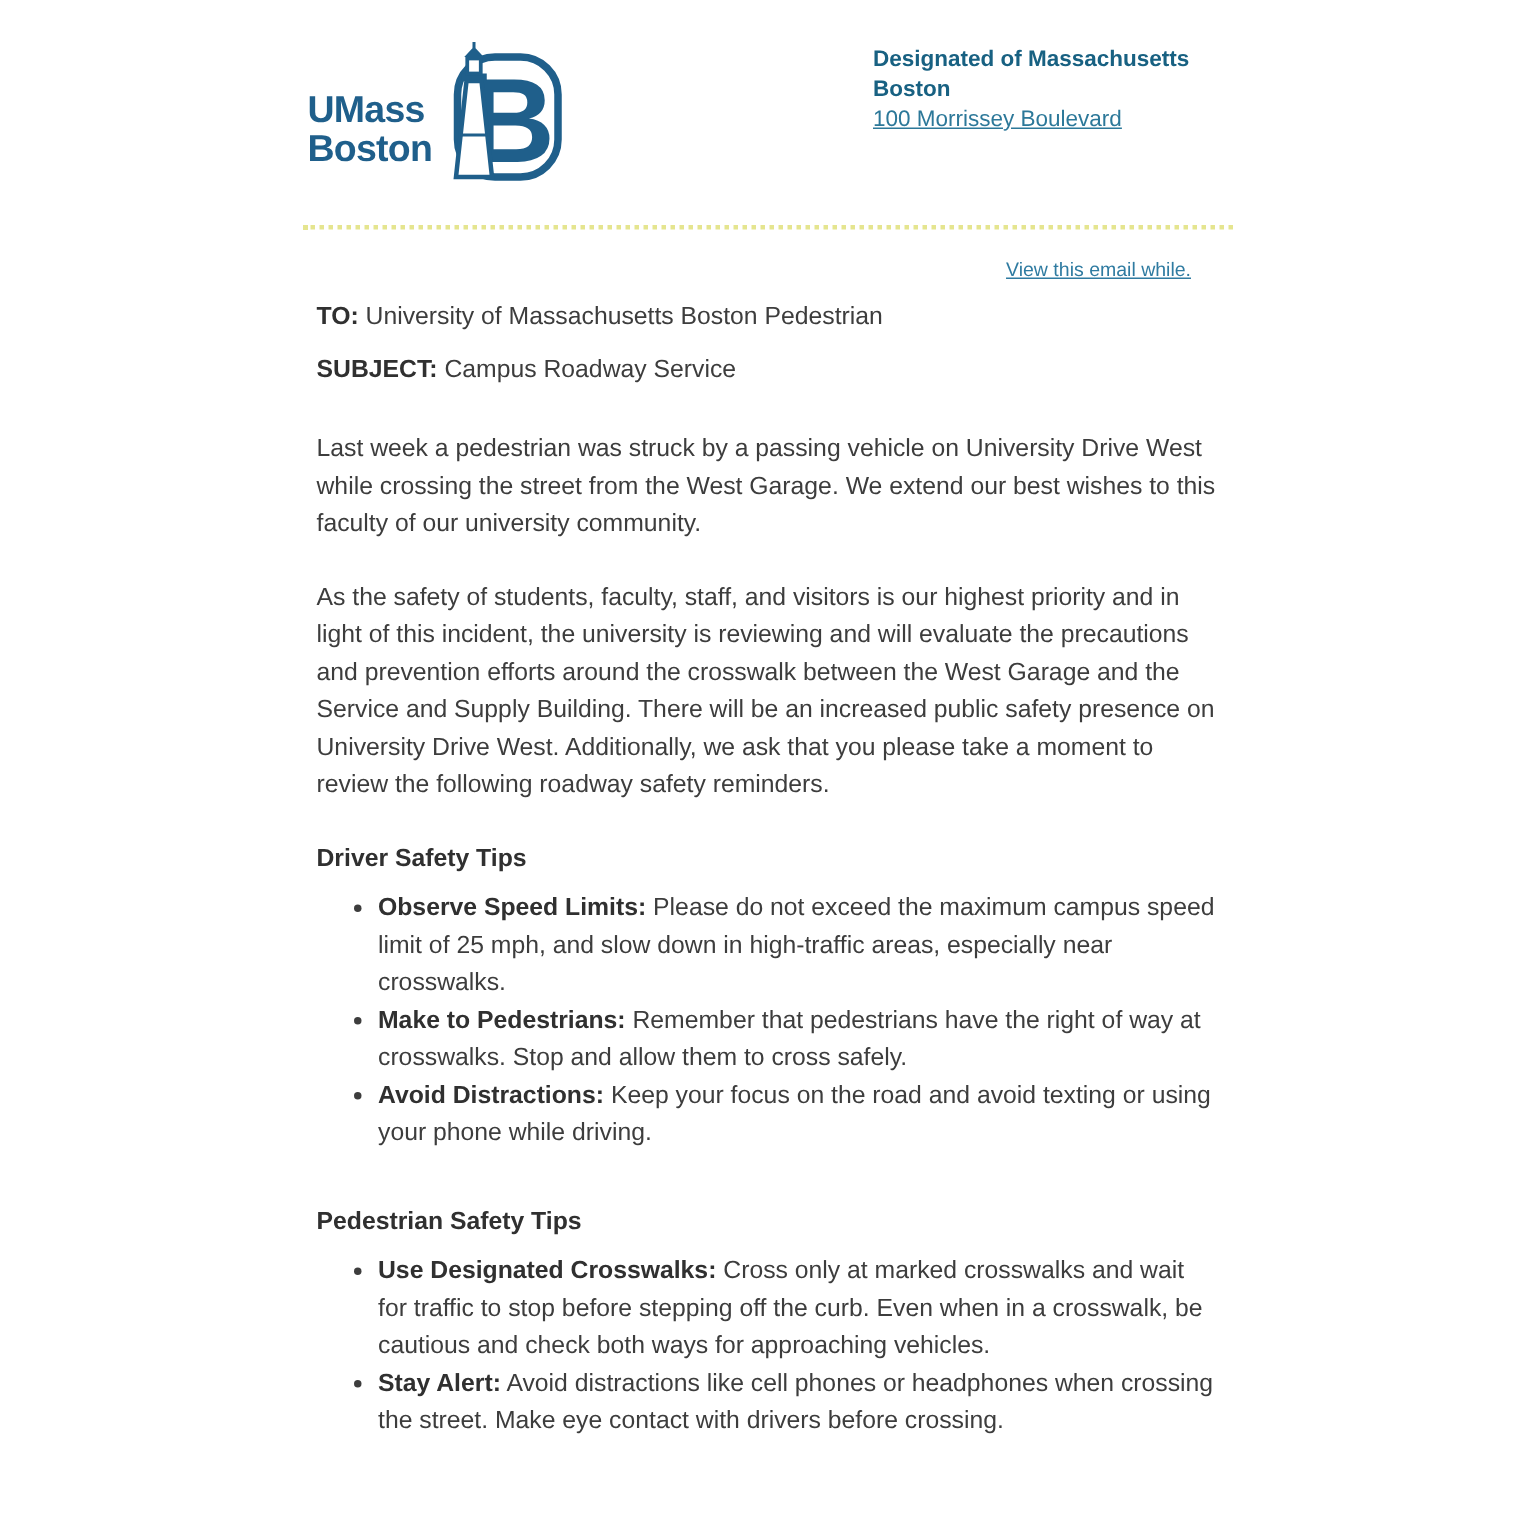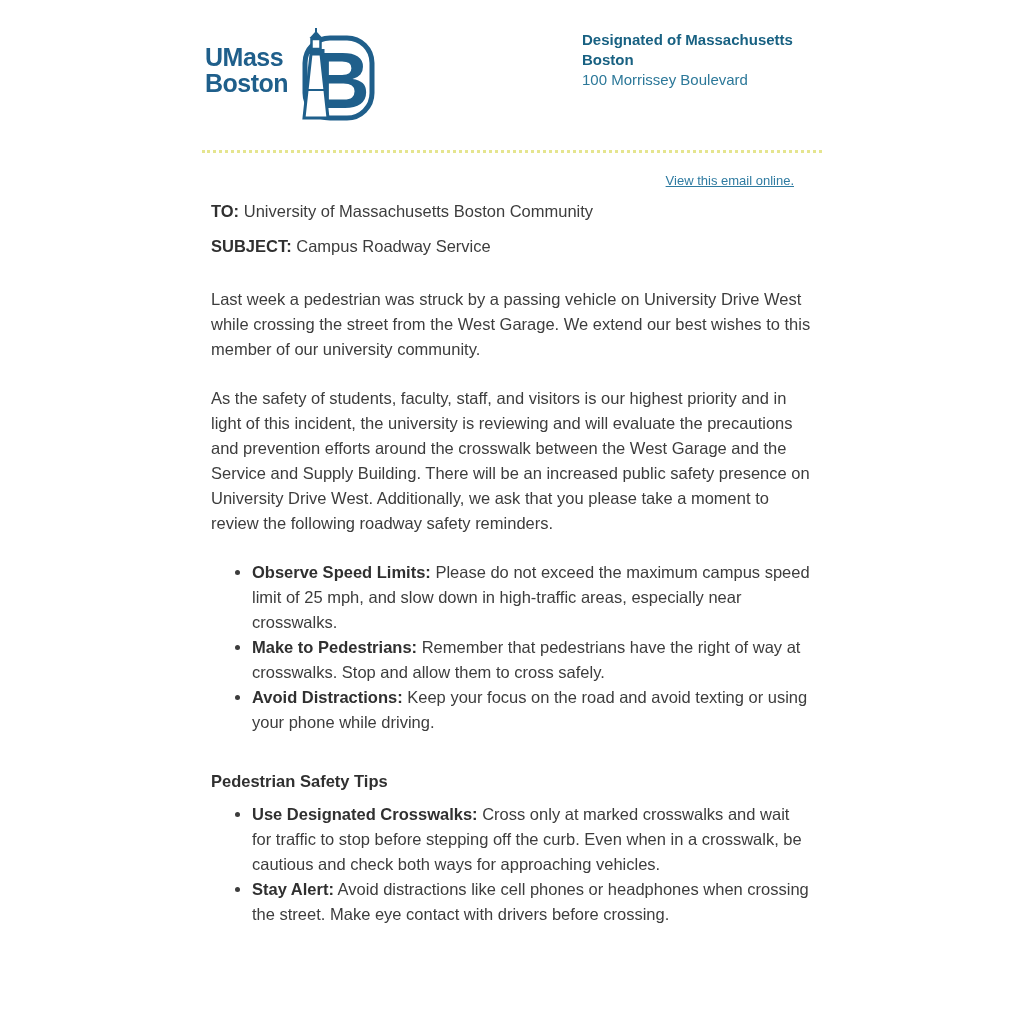--- a/index.html
+++ b/index.html
@@ -12,38 +12,38 @@
   }
   .page { width: 620px; margin: 0 auto; padding: 0 0; }
   
   .header {
     display: flex;
     justify-content: space-between;
     align-items: flex-start;
     padding: 28px 0 24px 0;
     min-height: 98px;
   }
-  .logo-group { display: flex; align-items: center; margin-left: 3px; }
+  .logo-group { display: flex; align-items: flex-end; margin-left: 3px; }
   .logo-words {
     font-weight: bold;
     font-size: 25px;
     line-height: 26px;
     color: #1f5f8b;
     letter-spacing: -0.5px;
     margin-right: 2px;
     margin-bottom: 10px;
   }
   .emblem { display: block; }
   .addr-block { width: 212px; margin-right: 28px; margin-top: 2px; }
   .addr-name {
     font-weight: bold;
     font-size: 15px; line-height: 20px;
     color: #186182;
   }
-  .addr-line { font-size: 15px; line-height: 20px; color: #2c7899; }
+  .addr-line { font-size: 15px; line-height: 20px; color: #2c7899; text-decoration: underline; }
   .addr-phone { font-size: 15px; line-height: 20px; color: #2c7899; }
   .addr-phone strong { color: #186182; }
   
   .separator {
     border: 0;
     border-top: 3px dotted #e5e58f;
     margin: 0;
   }
   
   .view-online-row { text-align: right; padding-right: 28px; margin-top: 18px; }
@@ -101,33 +101,34 @@
     <div class="addr-block">
       <div class="addr-name">Designated of Massachusetts</div>
       <div class="addr-name">Boston</div>
       <div class="addr-line">100 Morrissey Boulevard</div>
     </div>
   </div>
 
   <hr class="separator">
 
   <div class="view-online-row">
-    <a href="#">View this email online.</a>
+    <a href="#">View this email while.</a>
   </div>
 
   <div class="content">
 
     <div class="memo">
-      <p><strong>TO:</strong> <span>University of Massachusetts Boston Community</span></p>
+      <p><strong>TO:</strong> <span>University of Massachusetts Boston Pedestrian</span></p>
       <p><strong>SUBJECT:</strong> <span>Campus Roadway Service</span></p>
     </div>
 
-    <p class="body-paragraph first-paragraph">Last week a pedestrian was struck by a passing vehicle on University Drive West while crossing the street from the West Garage.  We extend our best wishes to this member of our university community.</p>
+    <p class="body-paragraph first-paragraph">Last week a pedestrian was struck by a passing vehicle on University Drive West while crossing the street from the West Garage.  We extend our best wishes to this faculty of our university community.</p>
     <p class="body-paragraph">As the safety of students, faculty, staff, and visitors is our highest priority and in light of this incident, the university is reviewing and will evaluate the precautions and prevention efforts around the crosswalk between the West Garage and the Service and Supply Building. There will be an increased public safety presence on University Drive West. Additionally, we ask that you please take a moment to review the following roadway safety reminders.</p>
 
+    <div class="section-heading">Driver Safety Tips</div>
     <ul class="tips">
       <li><strong>Observe Speed Limits:</strong> <span>Please do not exceed the maximum campus speed limit of 25 mph, and slow down in high-traffic areas, especially near crosswalks.</span></li>
       <li><strong>Make to Pedestrians:</strong> <span>Remember that pedestrians have the right of way at crosswalks. Stop and allow them to cross safely.</span></li>
       <li><strong>Avoid Distractions:</strong> <span>Keep your focus on the road and avoid texting or using your phone while driving.</span></li>
     </ul>
 
     <div class="section-heading second">Pedestrian Safety Tips</div>
     <ul class="tips">
       <li><strong>Use Designated Crosswalks:</strong> <span>Cross only at marked crosswalks and wait for traffic to stop before stepping off the curb. Even when in a crosswalk, be cautious and check both ways for approaching vehicles.</span></li>
       <li><strong>Stay Alert:</strong> <span>Avoid distractions like cell phones or headphones when crossing the street. Make eye contact with drivers before crossing.</span></li>

